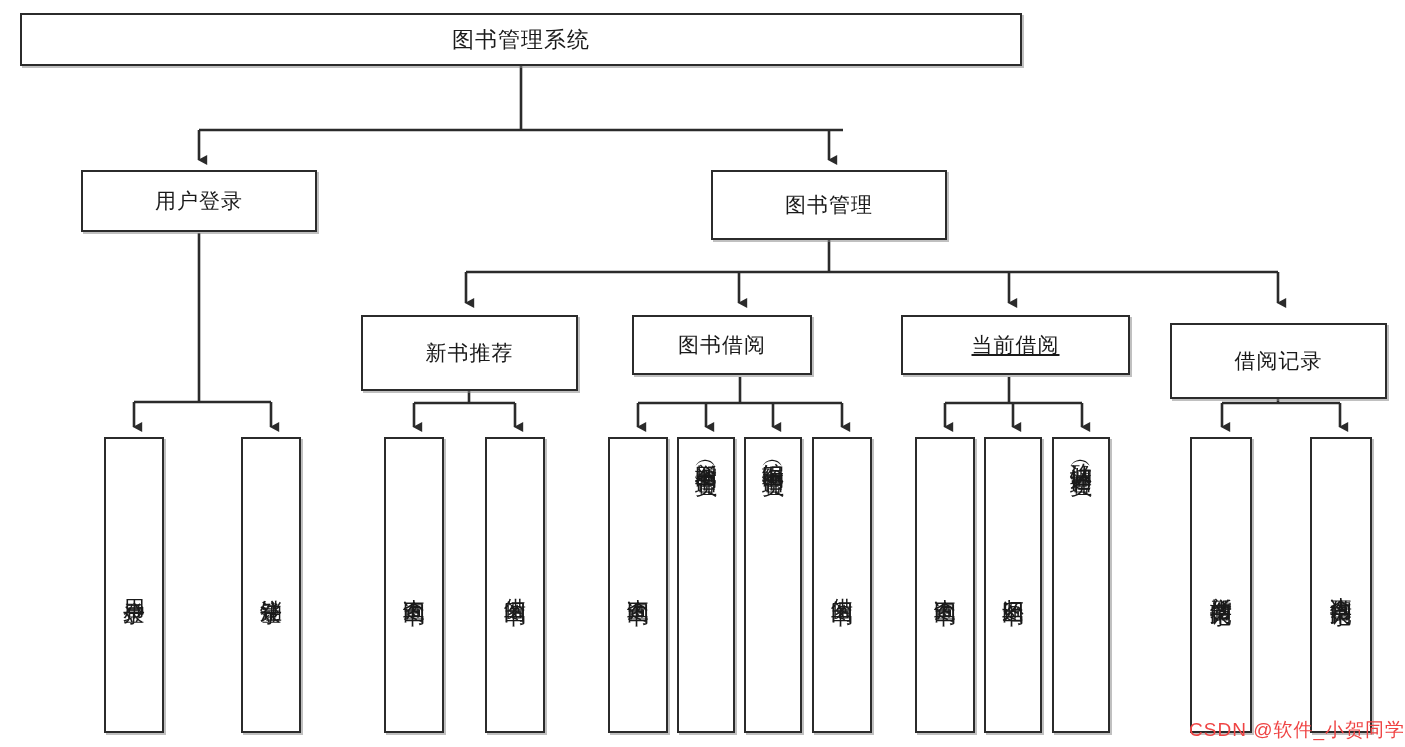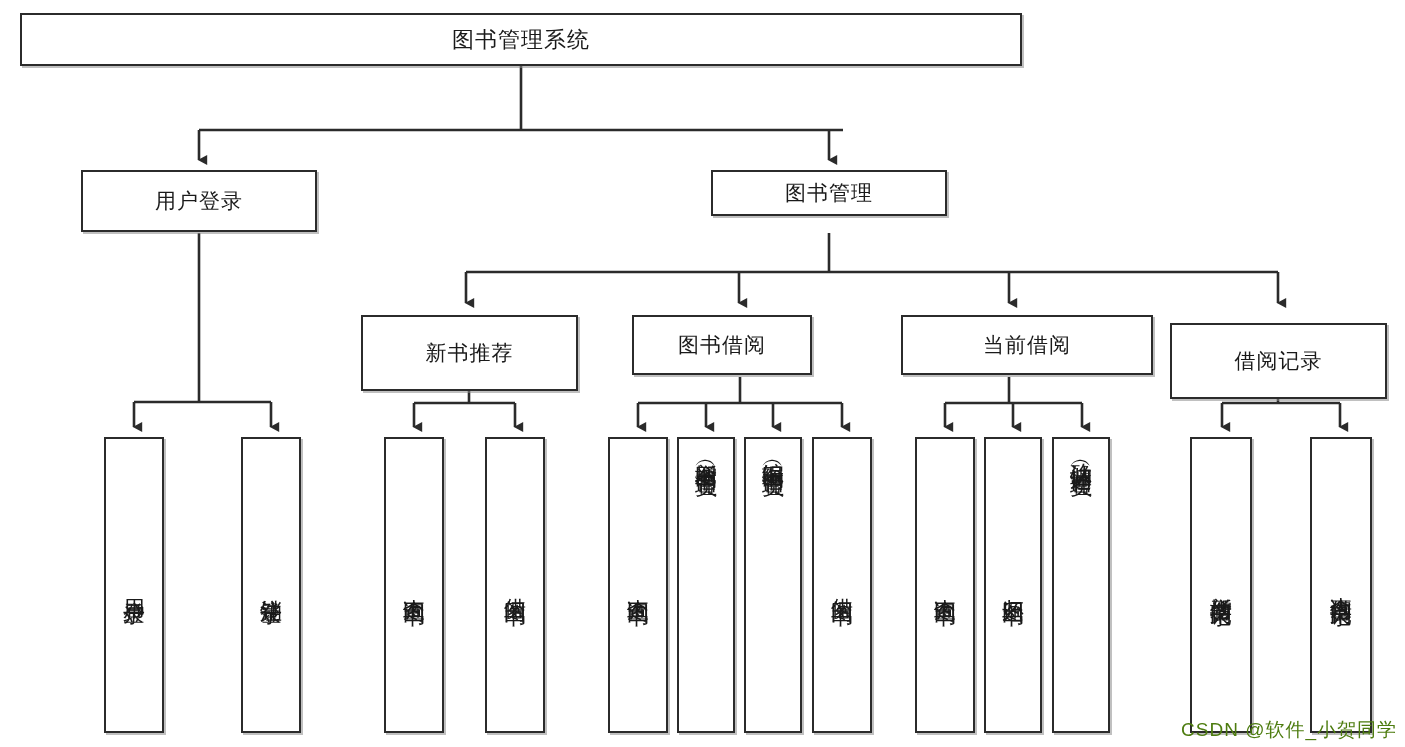--- a/index.html
+++ b/index.html
@@ -50,24 +50,24 @@
     text-orientation: upright;
     font-size: 22px;
     line-height: 1.28;
     letter-spacing: 2px;
     white-space: nowrap;
     color: #1a1a1a;
   }
   .node-v.centered { align-items: center; padding-top: 0; }
   #watermark {
     position: absolute;
-    right: 8px;
+    right: 0;
     bottom: 4px;
     font-size: 19px;
-    color: #4d7c0f;
+    color: #ef4444;
     letter-spacing: 1px;
     white-space: nowrap;
     user-select: none;
   }
 </style>
 </head>
 <body>
 
 <div id="diagram">
 
@@ -121,31 +121,31 @@
     </g>
   </svg>
 
   <div class="node node-root" style="left:20px; top:13px; width:1002px; height:53px;">
     <span class="node-h">图书管理系统</span>
   </div>
 
   <div class="node" style="left:81px; top:170px; width:236px; height:62px;">
     <span class="node-h">用户登录</span>
   </div>
-  <div class="node" style="left:711px; top:170px; width:236px; height:46px;">
+  <div class="node" style="left:711px; top:170px; width:236px; height:70px;">
     <span class="node-h">图书管理</span>
   </div>
 
   <div class="node" style="left:361px; top:315px; width:217px; height:76px;">
     <span class="node-h">新书推荐</span>
   </div>
   <div class="node" style="left:632px; top:315px; width:180px; height:60px;">
     <span class="node-h">图书借阅</span>
   </div>
-  <div class="node" style="left:901px; top:315px; width:252px; height:60px;">
+  <div class="node" style="left:901px; top:315px; width:229px; height:60px;text-decoration:underline;">
     <span class="node-h">当前借阅</span>
   </div>
   <div class="node" style="left:1170px; top:323px; width:217px; height:76px;">
     <span class="node-h">借阅记录</span>
   </div>
 
   <div class="node node-v centered" style="left:104px; top:437px; width:60px; height:296px;">
     <span class="label">用户登录</span>
   </div>
   <div class="node node-v centered" style="left:241px; top:437px; width:60px; height:296px;">

